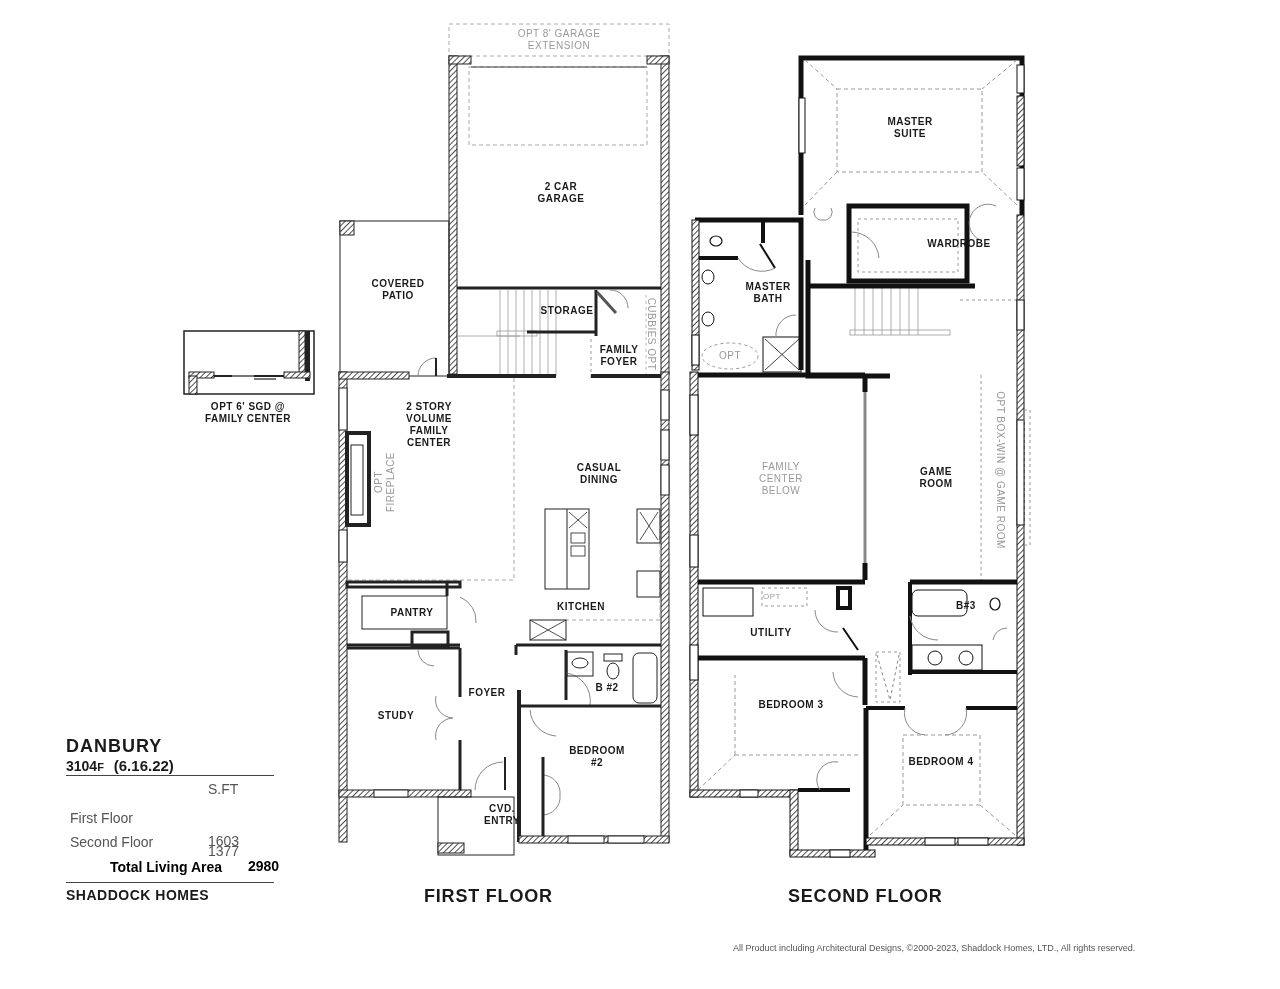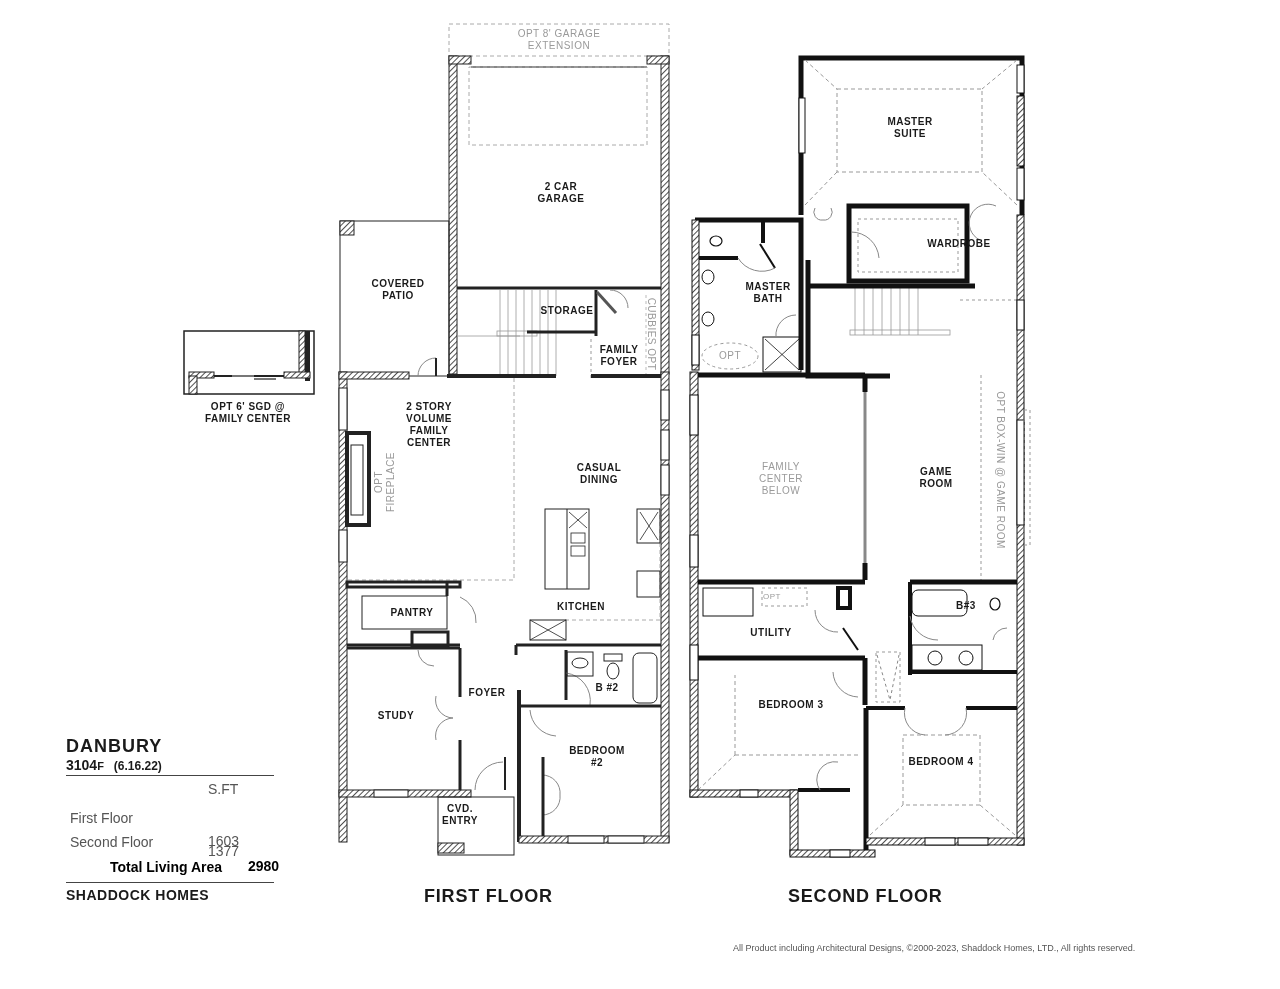--- a/index.html
+++ b/index.html
@@ -272,21 +272,21 @@
 FIREPLACE</div>
 <div class="lbl" style="left:599px;top:474px;">CASUAL
 DINING</div>
 <div class="lbl" style="left:581px;top:607px;">KITCHEN</div>
 <div class="lbl" style="left:412px;top:613px;">PANTRY</div>
 <div class="lbl" style="left:487px;top:693px;">FOYER</div>
 <div class="lbl" style="left:396px;top:716px;">STUDY</div>
 <div class="lbl" style="left:607px;top:688px;">B #2</div>
 <div class="lbl" style="left:597px;top:757px;">BEDROOM
 #2</div>
-<div class="lbl" style="left:460px;top:815px;">CVD.
+<div class="lbl" style="left:502px;top:815px;">CVD.
 ENTRY</div>
 
 <div class="lbl" style="left:910px;top:128px;">MASTER
 SUITE</div>
 <div class="lbl" style="left:959px;top:244px;">WARDROBE</div>
 <div class="lbl" style="left:768px;top:293px;">MASTER
 BATH</div>
 <div class="lbl gray" style="left:730px;top:356px;">OPT</div>
 <div class="lbl gray" style="left:781px;top:479px;">FAMILY
 CENTER
@@ -301,21 +301,21 @@
 <div class="lbl" style="left:791px;top:705px;">BEDROOM 3</div>
 <div class="lbl" style="left:941px;top:762px;">BEDROOM 4</div>
 
 <div class="floor-title" style="left:424px;top:886px;">FIRST FLOOR</div>
 <div class="floor-title" style="left:788px;top:886px;">SECOND FLOOR</div>
 
 <div>
   <div class="abs title" style="left:66px;top:736px;">DANBURY</div>
   <div class="abs" style="left:66px;top:757px;font-weight:bold;font-size:14px;">
     <span>3104</span><span style="font-size:11px;">F</span>
-    <span style="font-size:12px;margin-left:6px;">(6.16.22)</span>
+    <span style="font-size:15px;margin-left:6px;">(6.16.22)</span>
   </div>
   <div class="rule" style="left:66px;top:775px;width:208px;"></div>
   <div class="info-row" style="left:208px;top:781px;">S.FT</div>
   <div class="info-row" style="left:70px;top:810px;">First Floor</div>
   <div class="info-row" style="left:208px;top:808px;margin-top:35px;">1377</div>
   <div class="info-row" style="left:70px;top:834px;">Second Floor</div>
   <div class="info-row" style="left:208px;top:833px;">1603</div>
   <div class="info-row bold" style="left:70px;top:859px;">Total Living Area</div>
   <div class="info-row bold" style="left:208px;top:858px;">2980</div>
   <div class="rule" style="left:66px;top:882px;width:208px;"></div>

